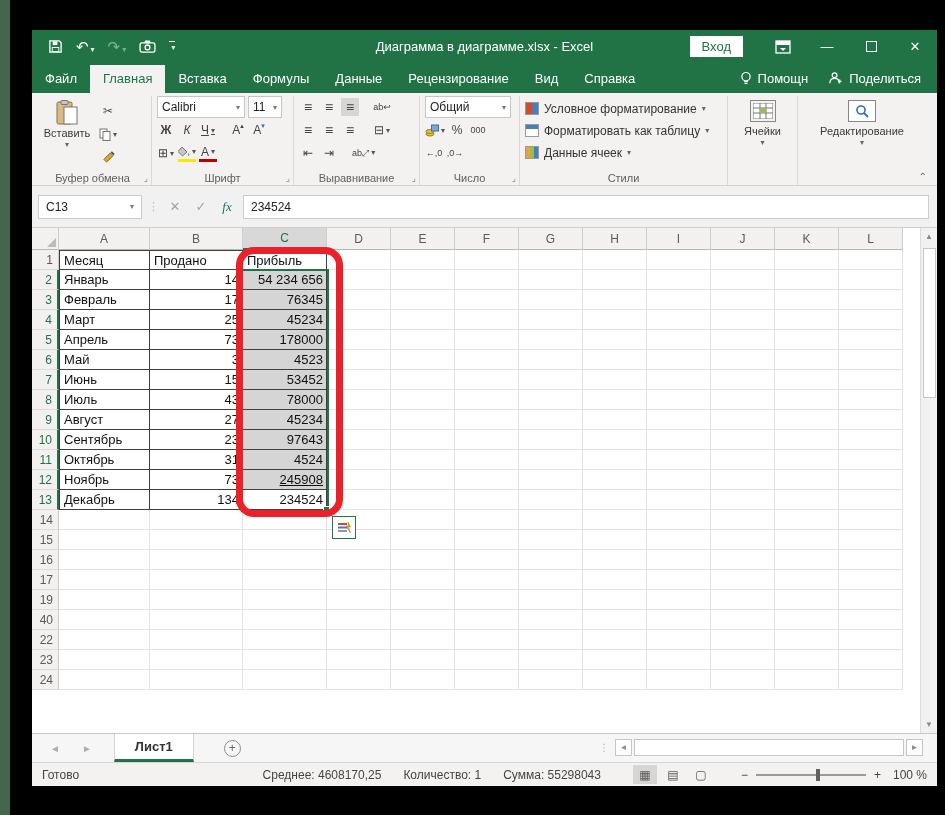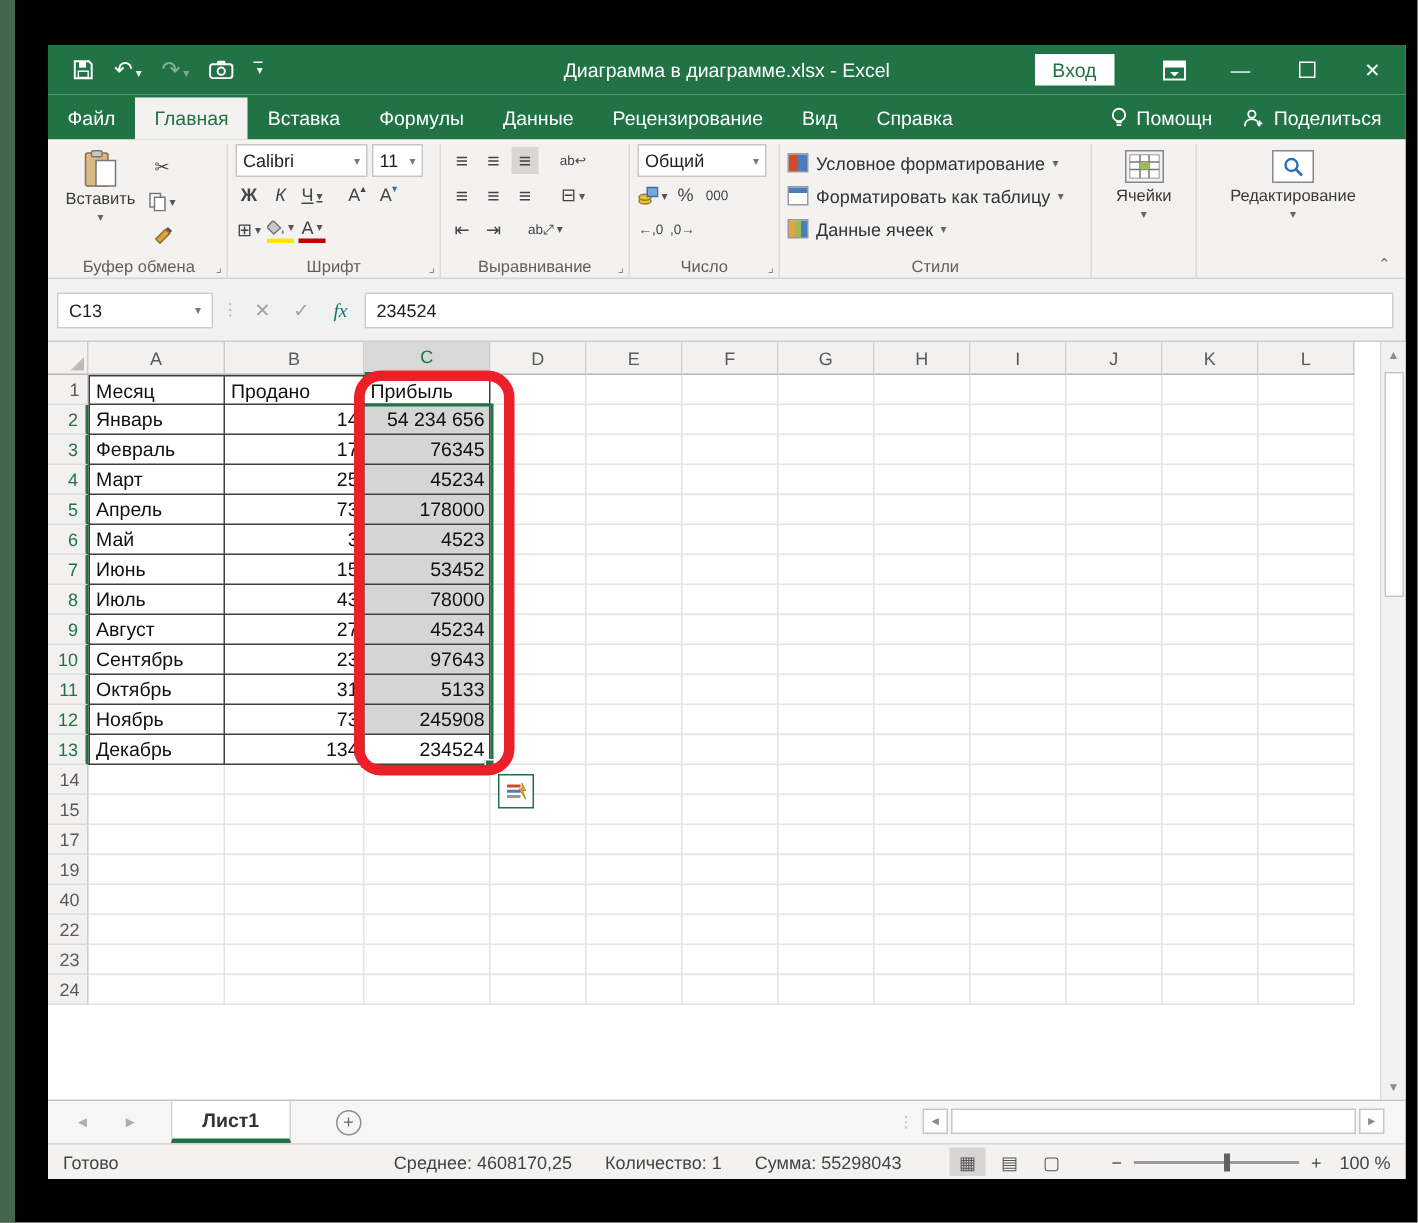--- a/index.html
+++ b/index.html
@@ -17,21 +17,21 @@
   .title { position:absolute; left:50%; transform:translateX(-50%); font-size:13px; white-space:nowrap; }
   .tb-right { margin-left:auto; display:flex; align-items:center; gap:0; height:100%; }
   .signin { background:#fff; color:#217346; font-size:13px; padding:3px 12px; margin-right:18px; cursor:pointer; }
   .winbtn { width:44px; height:100%; display:flex; align-items:center; justify-content:center; font-size:13px; color:#fff; }
   .maxbox { width:11px; height:11px; border:1px solid #fff; display:inline-block; }
 
   
   .tabrow { height:30px; background:#217346; display:flex; align-items:flex-end; flex:none; }
   .rtab { color:#fff; font-size:13px; padding:6px 13px 7px; cursor:pointer; white-space:nowrap; }
   .rtab.on { background:#f3f2f1; color:#217346; }
-  .tab-extra { color:#fff; font-size:13px; display:flex; align-items:flex-end; gap:6px; padding:6px 10px 7px; cursor:pointer; }
+  .tab-extra { color:#fff; font-size:13px; display:flex; align-items:flex-start; gap:6px; padding:6px 10px 7px; cursor:pointer; }
   .spacer { flex:1; }
 
   
   .ribbon { height:93px; background:#f3f2f1; border-bottom:1px solid #d5d3d1; display:flex; padding:3px 2px 0 2px; position:relative; flex:none; }
   .rgroup { position:relative; border-right:1px solid #ddd9d6; padding:1px 5px 16px 5px; display:flex; gap:4px; }
   .glabel { position:absolute; bottom:1px; left:0; right:0; text-align:center; font-size:11px; color:#605e5c; }
   .dlg { position:absolute; bottom:2px; right:3px; font-size:9px; color:#888; }
   .bigbtn { width:56px; display:flex; flex-direction:column; align-items:center; justify-content:flex-start; font-size:11px; color:#3b3a39; text-align:center; gap:1px; padding-top:3px; cursor:pointer; }
   .bigbtn .car { font-size:8px; color:#666; }
   .rcol { display:flex; flex-direction:column; justify-content:flex-start; gap:3px; }
@@ -556,36 +556,36 @@
           <div class="cell gcell" style="width: 64px;"></div>
           <div class="cell gcell" style="width: 64px;"></div>
           <div class="cell gcell" style="width: 64px;"></div>
           <div class="cell gcell" style="width: 64px;"></div>
           <div class="cell gcell" style="width: 64px;"></div>
         </div>
         <div class="grow">
           <div class="rowh sel">11</div>
           <div class="cell tbl t-left txt" style="width: 91px;">Октябрь</div>
           <div class="cell tbl num" style="width: 93px;">31</div>
-          <div class="cell tbl num fillsel" style="width: 84px;">5133</div>
+          <div class="cell tbl num fillsel" style="width: 84px;">4524</div>
           <div class="cell gcell" style="width: 64px;"></div>
           <div class="cell gcell" style="width: 64px;"></div>
           <div class="cell gcell" style="width: 64px;"></div>
           <div class="cell gcell" style="width: 64px;"></div>
           <div class="cell gcell" style="width: 64px;"></div>
           <div class="cell gcell" style="width: 64px;"></div>
           <div class="cell gcell" style="width: 64px;"></div>
           <div class="cell gcell" style="width: 64px;"></div>
           <div class="cell gcell" style="width: 64px;"></div>
         </div>
         <div class="grow">
           <div class="rowh sel">12</div>
           <div class="cell tbl t-left txt" style="width: 91px;">Ноябрь</div>
           <div class="cell tbl num" style="width: 93px;">73</div>
-          <div class="cell tbl num fillsel" style="width: 84px;">245908</div>
+          <div class="cell tbl num fillsel" style="width: 84px; text-decoration: underline;">245908</div>
           <div class="cell gcell" style="width: 64px;"></div>
           <div class="cell gcell" style="width: 64px;"></div>
           <div class="cell gcell" style="width: 64px;"></div>
           <div class="cell gcell" style="width: 64px;"></div>
           <div class="cell gcell" style="width: 64px;"></div>
           <div class="cell gcell" style="width: 64px;"></div>
           <div class="cell gcell" style="width: 64px;"></div>
           <div class="cell gcell" style="width: 64px;"></div>
           <div class="cell gcell" style="width: 64px;"></div>
         </div>
@@ -614,20 +614,35 @@
           <div class="cell gcell" style="width: 64px;"></div>
           <div class="cell gcell" style="width: 64px;"></div>
           <div class="cell gcell" style="width: 64px;"></div>
           <div class="cell gcell" style="width: 64px;"></div>
           <div class="cell gcell" style="width: 64px;"></div>
           <div class="cell gcell" style="width: 64px;"></div>
           <div class="cell gcell" style="width: 64px;"></div>
         </div>
         <div class="grow">
           <div class="rowh">15</div>
+          <div class="cell gcell" style="width: 91px;"></div>
+          <div class="cell gcell" style="width: 93px;"></div>
+          <div class="cell gcell" style="width: 84px;"></div>
+          <div class="cell gcell" style="width: 64px;"></div>
+          <div class="cell gcell" style="width: 64px;"></div>
+          <div class="cell gcell" style="width: 64px;"></div>
+          <div class="cell gcell" style="width: 64px;"></div>
+          <div class="cell gcell" style="width: 64px;"></div>
+          <div class="cell gcell" style="width: 64px;"></div>
+          <div class="cell gcell" style="width: 64px;"></div>
+          <div class="cell gcell" style="width: 64px;"></div>
+          <div class="cell gcell" style="width: 64px;"></div>
+        </div>
+        <div class="grow">
+          <div class="rowh">16</div>
           <div class="cell gcell" style="width: 91px;"></div>
           <div class="cell gcell" style="width: 93px;"></div>
           <div class="cell gcell" style="width: 84px;"></div>
           <div class="cell gcell" style="width: 64px;"></div>
           <div class="cell gcell" style="width: 64px;"></div>
           <div class="cell gcell" style="width: 64px;"></div>
           <div class="cell gcell" style="width: 64px;"></div>
           <div class="cell gcell" style="width: 64px;"></div>
           <div class="cell gcell" style="width: 64px;"></div>
           <div class="cell gcell" style="width: 64px;"></div>

